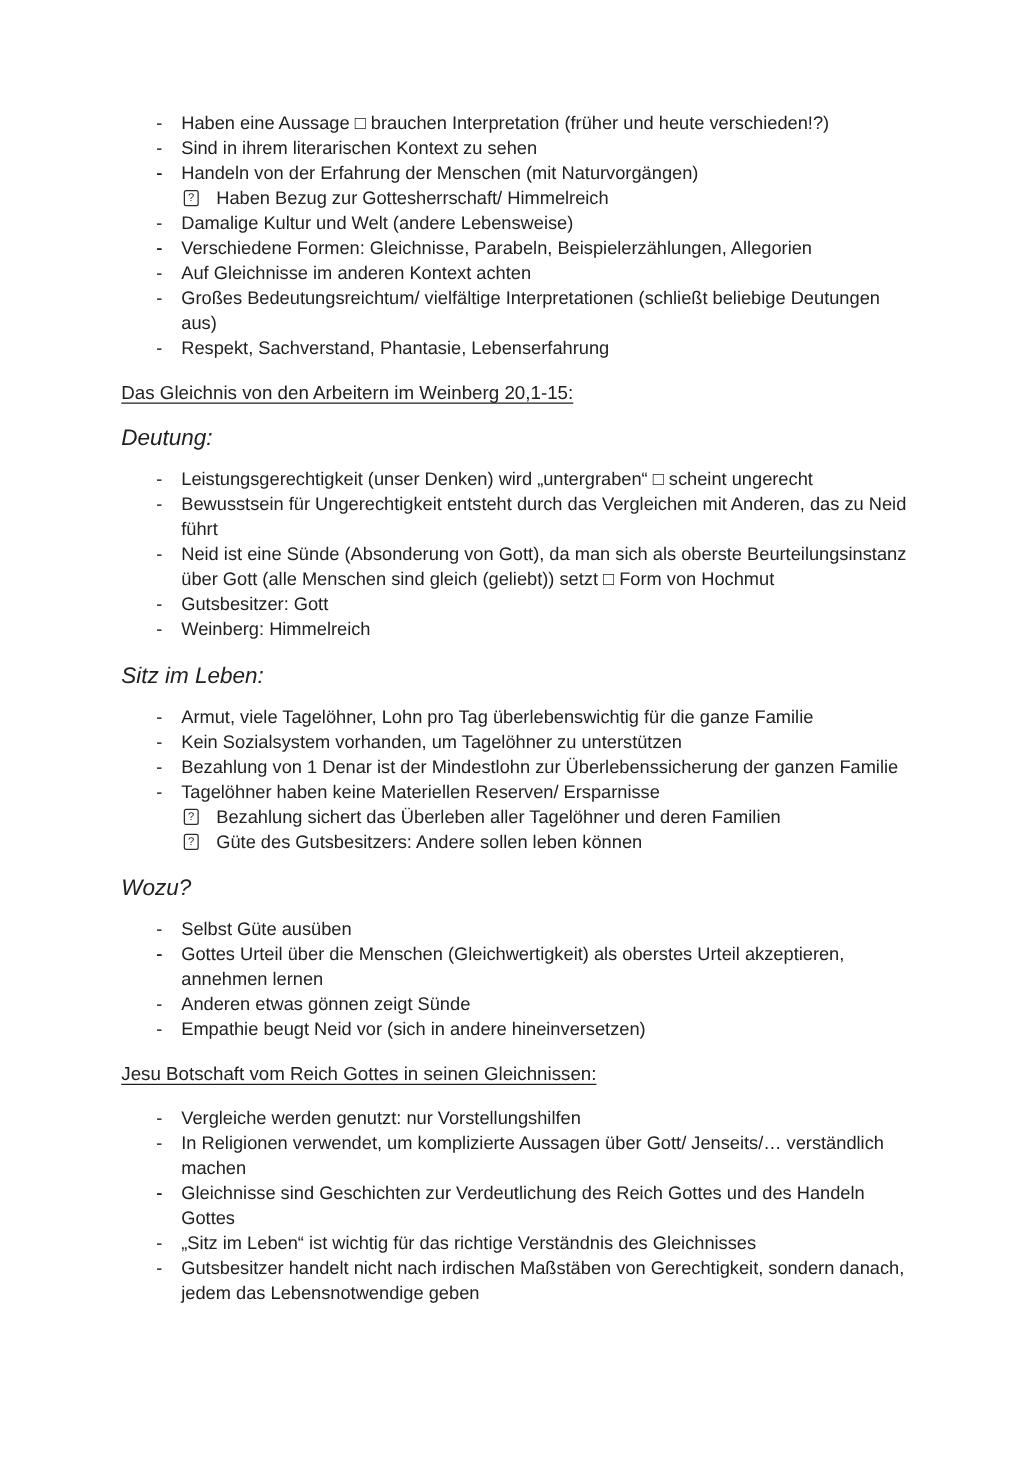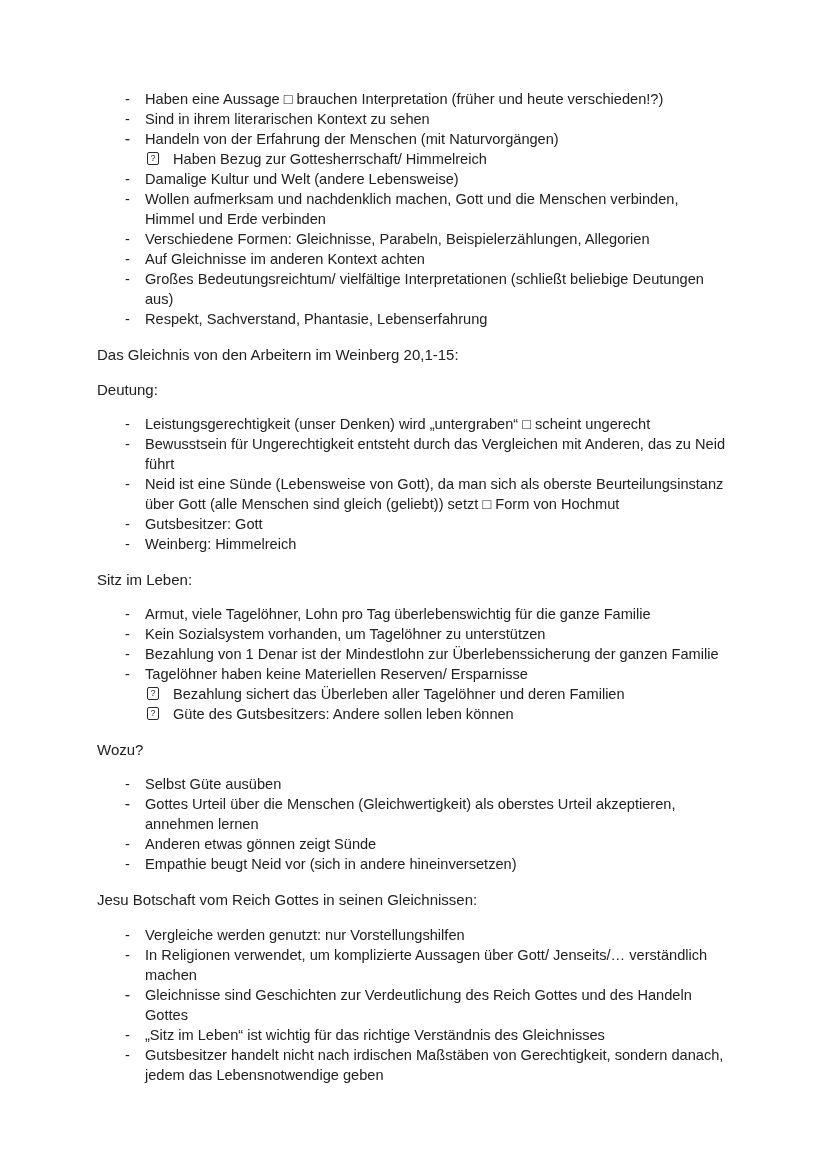--- a/index.html
+++ b/index.html
@@ -18,27 +18,29 @@
     box-sizing: border-box;
     width: 828px;
     height: 1169px;
     padding: 89px 96px 0 97px;
     background: #ffffff;
   }
   .block { margin: 0 0 15px 0; }
   .heading {
     font-size: 15px;
     line-height: 20px;
+    text-decoration: underline;
     text-underline-offset: 3px;
     margin-bottom: 15px;
   }
   .label {
-    font-size: 15px;
+    font-size: 18px;
     line-height: 20px;
     margin-bottom: 14px;
+    font-style: italic;
   }
   .list { margin-bottom: 16px; }
   .li {
     position: relative;
     font-size: 14.6px;
     line-height: 20px;
   }
   .li.lvl1 { padding-left: 48px; }
   .li.lvl2 { padding-left: 76px; }
   .li .marker {
@@ -65,32 +67,32 @@
 <body>
 
 <main class="page">
     <div class="list block">
       <div class="li lvl1"><span class="marker">-</span><span class="txt">Haben eine Aussage □ brauchen Interpretation (früher und heute verschieden!?)</span></div>
       <div class="li lvl1"><span class="marker">-</span><span class="txt">Sind in ihrem literarischen Kontext zu sehen</span></div>
       <div class="li lvl1"><span class="marker">-</span></div>
       <div class="li lvl1"><span class="marker">-</span><span class="txt">Handeln von der Erfahrung der Menschen (mit Naturvorgängen)</span></div>
       <div class="li lvl2"><span class="marker box-marker">?</span><span class="txt">Haben Bezug zur Gottesherrschaft/ Himmelreich</span></div>
       <div class="li lvl1"><span class="marker">-</span><span class="txt">Damalige Kultur und Welt (andere Lebensweise)</span></div>
-      <div class="li lvl1"><span class="marker">-</span><span class="txt">Wollen aufmerksam und nachdenklich machen, Gott und die Menschen verbinden, Himmel und Erde verbinden</span></div>
+      <div class="li lvl1"><span class="marker">-</span></div>
       <div class="li lvl1"><span class="marker">-</span><span class="txt">Verschiedene Formen: Gleichnisse, Parabeln, Beispielerzählungen, Allegorien</span></div>
       <div class="li lvl1"><span class="marker">-</span><span class="txt">Auf Gleichnisse im anderen Kontext achten</span></div>
       <div class="li lvl1"><span class="marker">-</span><span class="txt">Großes Bedeutungsreichtum/ vielfältige Interpretationen (schließt beliebige Deutungen aus)</span></div>
       <div class="li lvl1"><span class="marker">-</span><span class="txt">Respekt, Sachverstand, Phantasie, Lebenserfahrung</span></div>
     </div>
     <div class="heading block">Das Gleichnis von den Arbeitern im Weinberg 20,1-15:</div>
     <div class="label block">Deutung:</div>
     <div class="list block">
       <div class="li lvl1"><span class="marker">-</span><span class="txt">Leistungsgerechtigkeit (unser Denken) wird „untergraben“ □ scheint ungerecht</span></div>
       <div class="li lvl1"><span class="marker">-</span><span class="txt">Bewusstsein für Ungerechtigkeit entsteht durch das Vergleichen mit Anderen, das zu Neid führt</span></div>
-      <div class="li lvl1"><span class="marker">-</span><span class="txt">Neid ist eine Sünde (Lebensweise von Gott), da man sich als oberste Beurteilungsinstanz über Gott (alle Menschen sind gleich (geliebt)) setzt □ Form von Hochmut</span></div>
+      <div class="li lvl1"><span class="marker">-</span><span class="txt">Neid ist eine Sünde (Absonderung von Gott), da man sich als oberste Beurteilungsinstanz über Gott (alle Menschen sind gleich (geliebt)) setzt □ Form von Hochmut</span></div>
       <div class="li lvl1"><span class="marker">-</span><span class="txt">Gutsbesitzer: Gott</span></div>
       <div class="li lvl1"><span class="marker">-</span><span class="txt">Weinberg: Himmelreich</span></div>
     </div>
     <div class="label block">Sitz im Leben:</div>
     <div class="list block">
       <div class="li lvl1"><span class="marker">-</span><span class="txt">Armut, viele Tagelöhner, Lohn pro Tag überlebenswichtig für die ganze Familie</span></div>
       <div class="li lvl1"><span class="marker">-</span><span class="txt">Kein Sozialsystem vorhanden, um Tagelöhner zu unterstützen</span></div>
       <div class="li lvl1"><span class="marker">-</span><span class="txt">Bezahlung von 1 Denar ist der Mindestlohn zur Überlebenssicherung der ganzen Familie</span></div>
       <div class="li lvl1"><span class="marker">-</span><span class="txt">Tagelöhner haben keine Materiellen Reserven/ Ersparnisse</span></div>
       <div class="li lvl2"><span class="marker box-marker">?</span><span class="txt">Bezahlung sichert das Überleben aller Tagelöhner und deren Familien</span></div>

